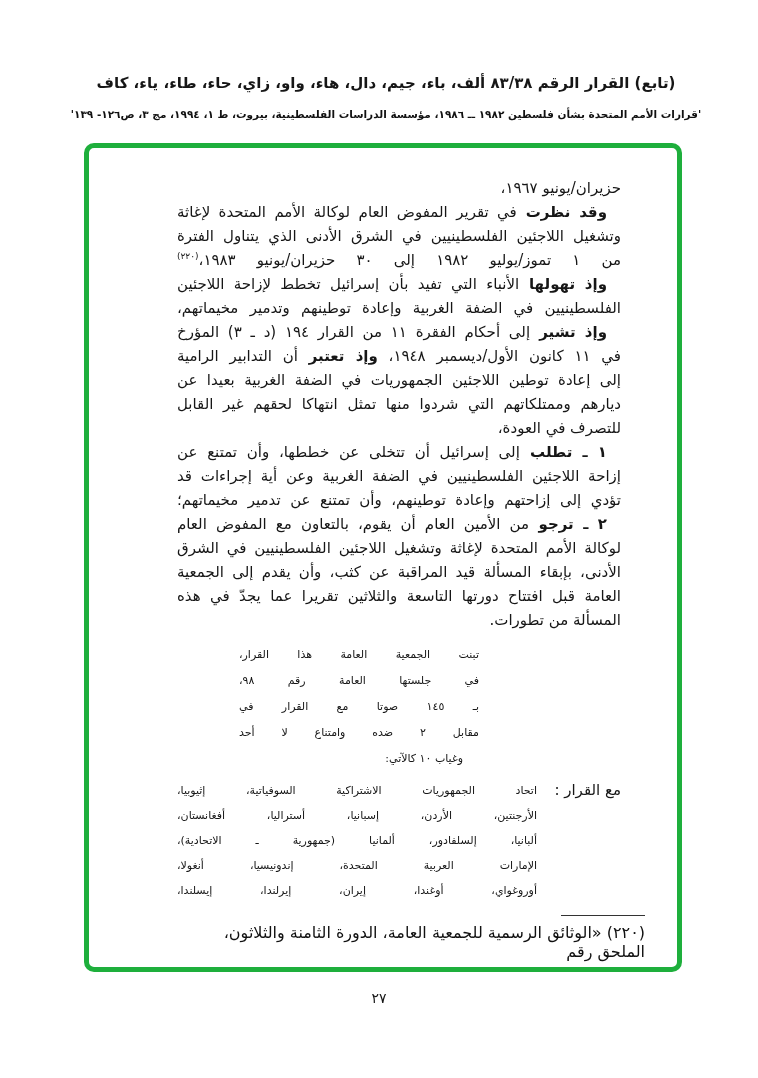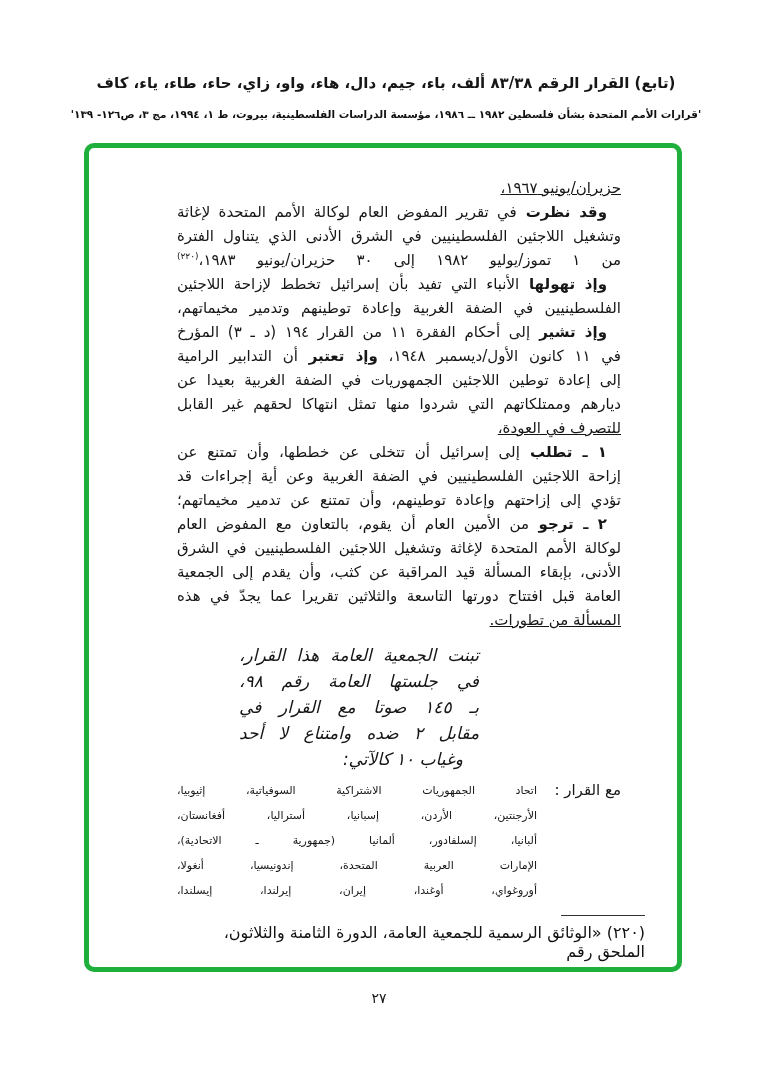--- a/index.html
+++ b/index.html
@@ -10,25 +10,25 @@
   }
   .header{position:absolute;top:72px;left:7px;width:758px;text-align:center;direction:rtl;}
   .header .title{font-size:15px;font-weight:bold;letter-spacing:0;line-height:22px;}
   .header .source{font-size:10.5px;font-weight:bold;margin-top:14px;color:#111;}
   .box{
     position:absolute;left:84px;top:143px;width:588px;height:819px;
     border:5px solid #1eaf3c;border-radius:10px;background:#fff;overflow:hidden;
   }
   .content{direction:rtl;padding:28px 56px 0 88px;}
   .bl{font-size:15px;line-height:24px;text-align:justify;text-align-last:justify;white-space:normal;}
-  .bl.br{text-align:right;text-align-last:right;text-decoration:underline;}
+  .bl.br{text-align:right;text-align-last:right;}
   .bl.ind{padding-right:14px;}
   .bl sup{font-size:9px;line-height:0;}
   .adoption{margin:10px 142px 0 0;width:240px;}
-  .adoption .al{font-size:17px;line-height:26px;text-align:justify;text-align-last:justify;font-style:italic;}
+  .adoption .al{font-size:11px;line-height:26px;text-align:justify;text-align-last:justify;}
   .adoption .ar{text-align:right;text-align-last:right;padding-right:16px;}
   .vote-row{display:flex;direction:rtl;margin-top:6px;}
   .vote-label{flex:0 0 84px;font-size:15px;line-height:25px;white-space:nowrap;}
   .vote-countries{flex:1;}
   .vote-countries .cl{font-size:11px;line-height:25px;text-align:justify;text-align-last:justify;}
   .footnote{direction:rtl;margin:12px -24px 0 0;text-align:right;}
   .footnote .divider{width:84px;border-top:1.5px solid #333;margin:0 0 7px auto;margin-right:0;}
   .footnote .fl{font-size:16px;line-height:19px;color:#111;}
   .footnote .fl2{padding-right:132px;}
   .page-number{position:absolute;top:990px;left:0;width:758px;text-align:center;

